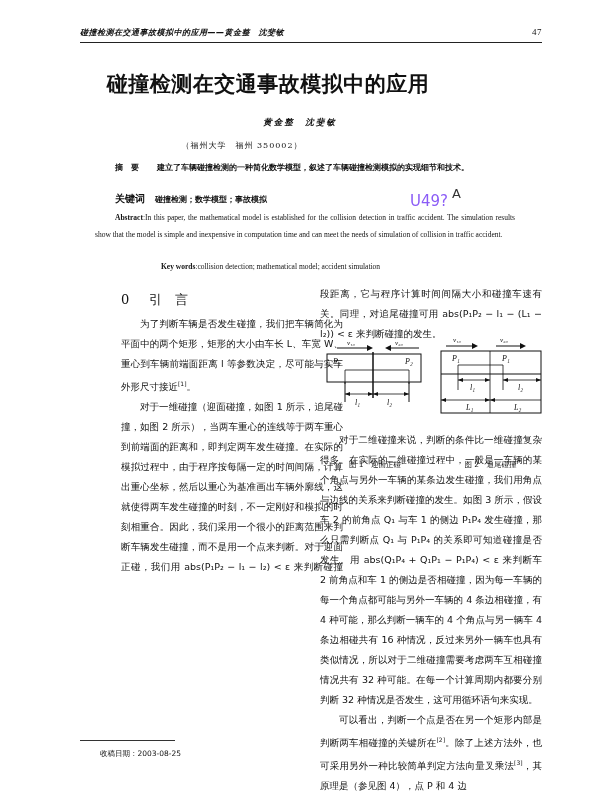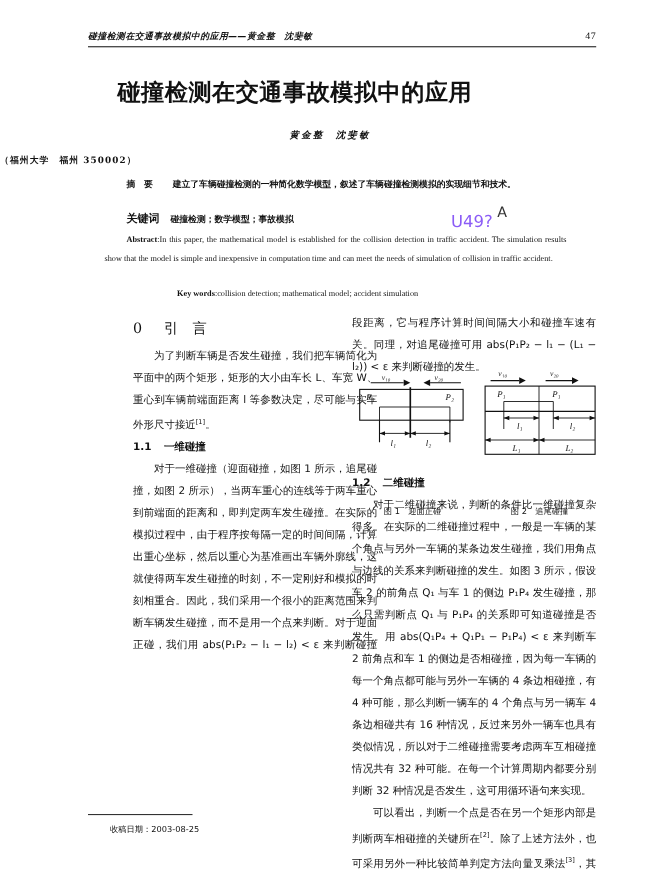--- a/index.html
+++ b/index.html
@@ -6,21 +6,21 @@
   body { width:600px; height:796px; position:relative; overflow:hidden;
          font-family:"DejaVu Serif", serif; color:#111; }
   .abs { position:absolute; }
   .hdr { left:80px; top:27px; width:462px; height:16px; font-size:8px; font-style:italic;
          font-family:"DejaVu Sans", sans-serif; font-weight:bold; letter-spacing:0.5px; }
   .hdr .pg { position:absolute; right:0; top:0; font-family:"Liberation Serif", serif; font-weight:normal; font-style:normal; font-size:9px; }
   .hdr-rule { left:80px; top:42px; width:462px; height:1px; background:#222; }
   .title { left:0; width:536px; top:70px; text-align:center; font-size:21px; font-weight:bold;
            font-family:"DejaVu Serif", serif; letter-spacing:0.5px; }
   .authors { left:0; width:600px; top:117px; text-align:center; font-size:8.5px; font-weight:bold; font-style:italic; letter-spacing:2px; }
-  .affil { left:0; width:484px; top:140px; font-size:8px; font-weight:bold; letter-spacing:1px; }
+  .affil { left:0; width:484px; top:140px; text-align:center; font-size:8px; font-weight:normal; letter-spacing:1px; }
   .abstract-cn { left:95px; top:159px; width:420px; font-size:8px; line-height:17px; font-weight:bold; }
   .abstract-cn .label { font-family:"DejaVu Sans", sans-serif; margin-right:10px; letter-spacing:8px;text-align:center; }
   .kw-cn { left:115px; top:192px; font-size:8px; font-weight:bold; }
   .kw-cn .label { font-size:10px; margin-right:10px; }
   .handwrite { left:410px; top:192px; font-family:"DejaVu Sans", sans-serif; font-size:15px; color:#8b5cf6; }
   .handwrite2 { left:445px; top:186px; font-family:"DejaVu Sans", sans-serif; font-size:13px; color:#333; }
   .abstract-en { left:95px; top:209px; width:420px; font-size:7.5px; line-height:17px;
                  font-family:"Liberation Serif", serif; text-align:justify; }
   .abstract-en .label, .kw-en .label { font-weight:bold; }
   .kw-en { left:115px; top:262px; font-size:7.5px; font-family:"Liberation Serif", serif;margin-left:46px; }
@@ -71,23 +71,20 @@
   <span class="label">Key words</span><span>:collision detection; mathematical model; accident simulation</span>
 </div>
 
 <div class="abs col left">
   <div class="h1">
     <span class="num">0</span><span>引　言</span>
   </div>
 
   <p><span>为了判断车辆是否发生碰撞，我们把车辆简化为平面中的两个矩形，矩形的大小由车长 L、车宽 W、重心到车辆前端面距离 l 等参数决定，尽可能与实车外形尺寸接近</span><sup>[1]</sup><span>。</span></p>
 
-  <div class="h2">
-    <span class="num">1.1</span><span>一维碰撞</span>
-  </div>
   <p style="height:178px;overflow:hidden">对于一维碰撞（迎面碰撞，如图 1 所示，追尾碰撞，如图 2 所示），当两车重心的连线等于两车重心到前端面的距离和，即判定两车发生碰撞。在实际的模拟过程中，由于程序按每隔一定的时间间隔，计算出重心坐标，然后以重心为基准画出车辆外廓线，这就使得两车发生碰撞的时刻，不一定刚好和模拟的时刻相重合。因此，我们采用一个很小的距离范围来判断车辆发生碰撞，而不是用一个点来判断。对于迎面正碰，我们用 abs(P₁P₂ − l₁ − l₂) &lt; ε 来判断碰撞的发生。其中，ε 是很小的一段距离，它与程序计算时间间隔大小和碰撞车速有关。同理，对追尾碰撞可用 abs(P₁P₂ − l₁ − (L₁ − l₂)) &lt; ε 来判断碰撞的发生。</p>
 </div>
 
 <div class="abs col right">
   <p style="text-indent:0;height:60px;overflow:hidden">段距离，它与程序计算时间间隔大小和碰撞车速有关。同理，对追尾碰撞可用 abs(P₁P₂ − l₁ − (L₁ − l₂)) &lt; ε 来判断碰撞的发生。</p>
 </div>
 
 <div class="abs fig fig1">
   <svg width="100" height="78" viewBox="0 0 100 78">
     <line x1="12" y1="8" x2="42" y2="8" stroke="#111" stroke-width="1"></line>
@@ -140,21 +137,18 @@
   <span class="abs it" style="left:14px;top:14px">P₁</span>
   <span class="abs it" style="left:64px;top:14px">P₁</span>
   <span class="abs it" style="left:32px;top:43px">l₁</span>
   <span class="abs it" style="left:80px;top:43px">l₂</span>
   <span class="abs it" style="left:28px;top:63px">L₁</span>
   <span class="abs it" style="left:76px;top:63px">L₂</span>
   <div class="cap">图 2　追尾碰撞</div>
 </div>
 
 <div class="abs col" style="left:320px;top:430px;width:222px">
-  <div class="h2">
-    <span class="num">1.2</span><span>二维碰撞</span>
-  </div>
   <p>对于二维碰撞来说，判断的条件比一维碰撞复杂得多。在实际的二维碰撞过程中，一般是一车辆的某个角点与另外一车辆的某条边发生碰撞，我们用角点与边线的关系来判断碰撞的发生。如图 3 所示，假设车 2 的前角点 Q₁ 与车 1 的侧边 P₁P₄ 发生碰撞，那么只需判断点 Q₁ 与 P₁P₄ 的关系即可知道碰撞是否发生。用 abs(Q₁P₄ + Q₁P₁ − P₁P₄) &lt; ε 来判断车 2 前角点和车 1 的侧边是否相碰撞，因为每一车辆的每一个角点都可能与另外一车辆的 4 条边相碰撞，有 4 种可能，那么判断一辆车的 4 个角点与另一辆车 4 条边相碰共有 16 种情况，反过来另外一辆车也具有类似情况，所以对于二维碰撞需要考虑两车互相碰撞情况共有 32 种可能。在每一个计算周期内都要分别判断 32 种情况是否发生，这可用循环语句来实现。</p>
   <p><span>可以看出，判断一个点是否在另一个矩形内部是判断两车相碰撞的关键所在</span><sup>[2]</sup><span>。除了上述方法外，也可采用另外一种比较简单判定方法向量叉乘法</span><sup>[3]</sup><span>，其原理是（参见图 4），点 P 和 4 边</span></p>
 </div>
 
 <div class="abs fn-rule"></div>
 <div class="abs footnote">收稿日期：2003-08-25</div>
 
 </body></html>

